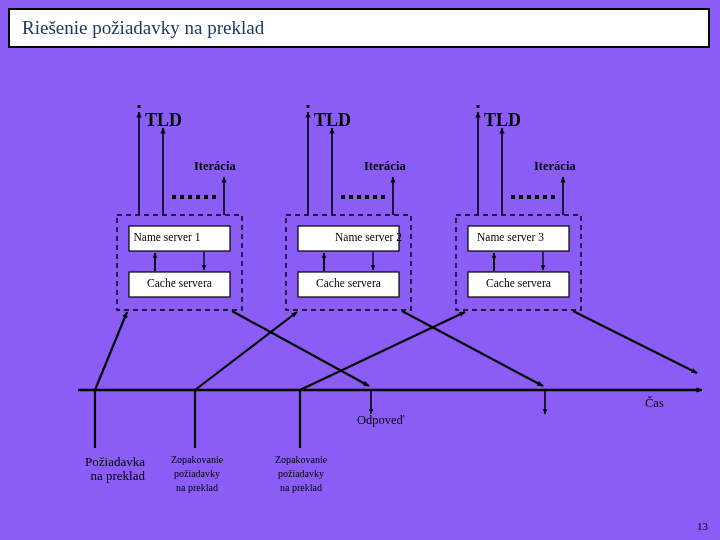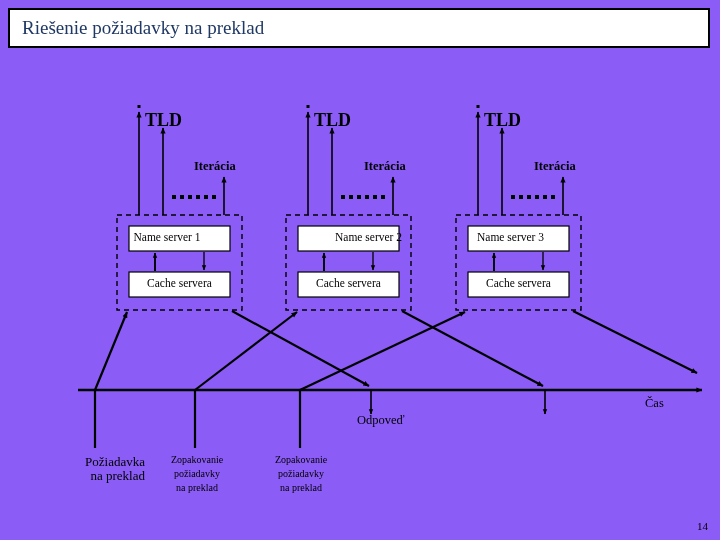--- a/index.html
+++ b/index.html
@@ -236,15 +236,15 @@
     <div>požiadavky</div>
     <div>na preklad</div>
   </div>
 
   <div class="lbl lbl-bottom" style="left:251px; top:453px; width:100px;">
     <div>Zopakovanie</div>
     <div>požiadavky</div>
     <div>na preklad</div>
   </div>
 
-  <div id="page-number">14</div>
+  <div id="page-number">13</div>
 
 </div>
 
 </body></html>

